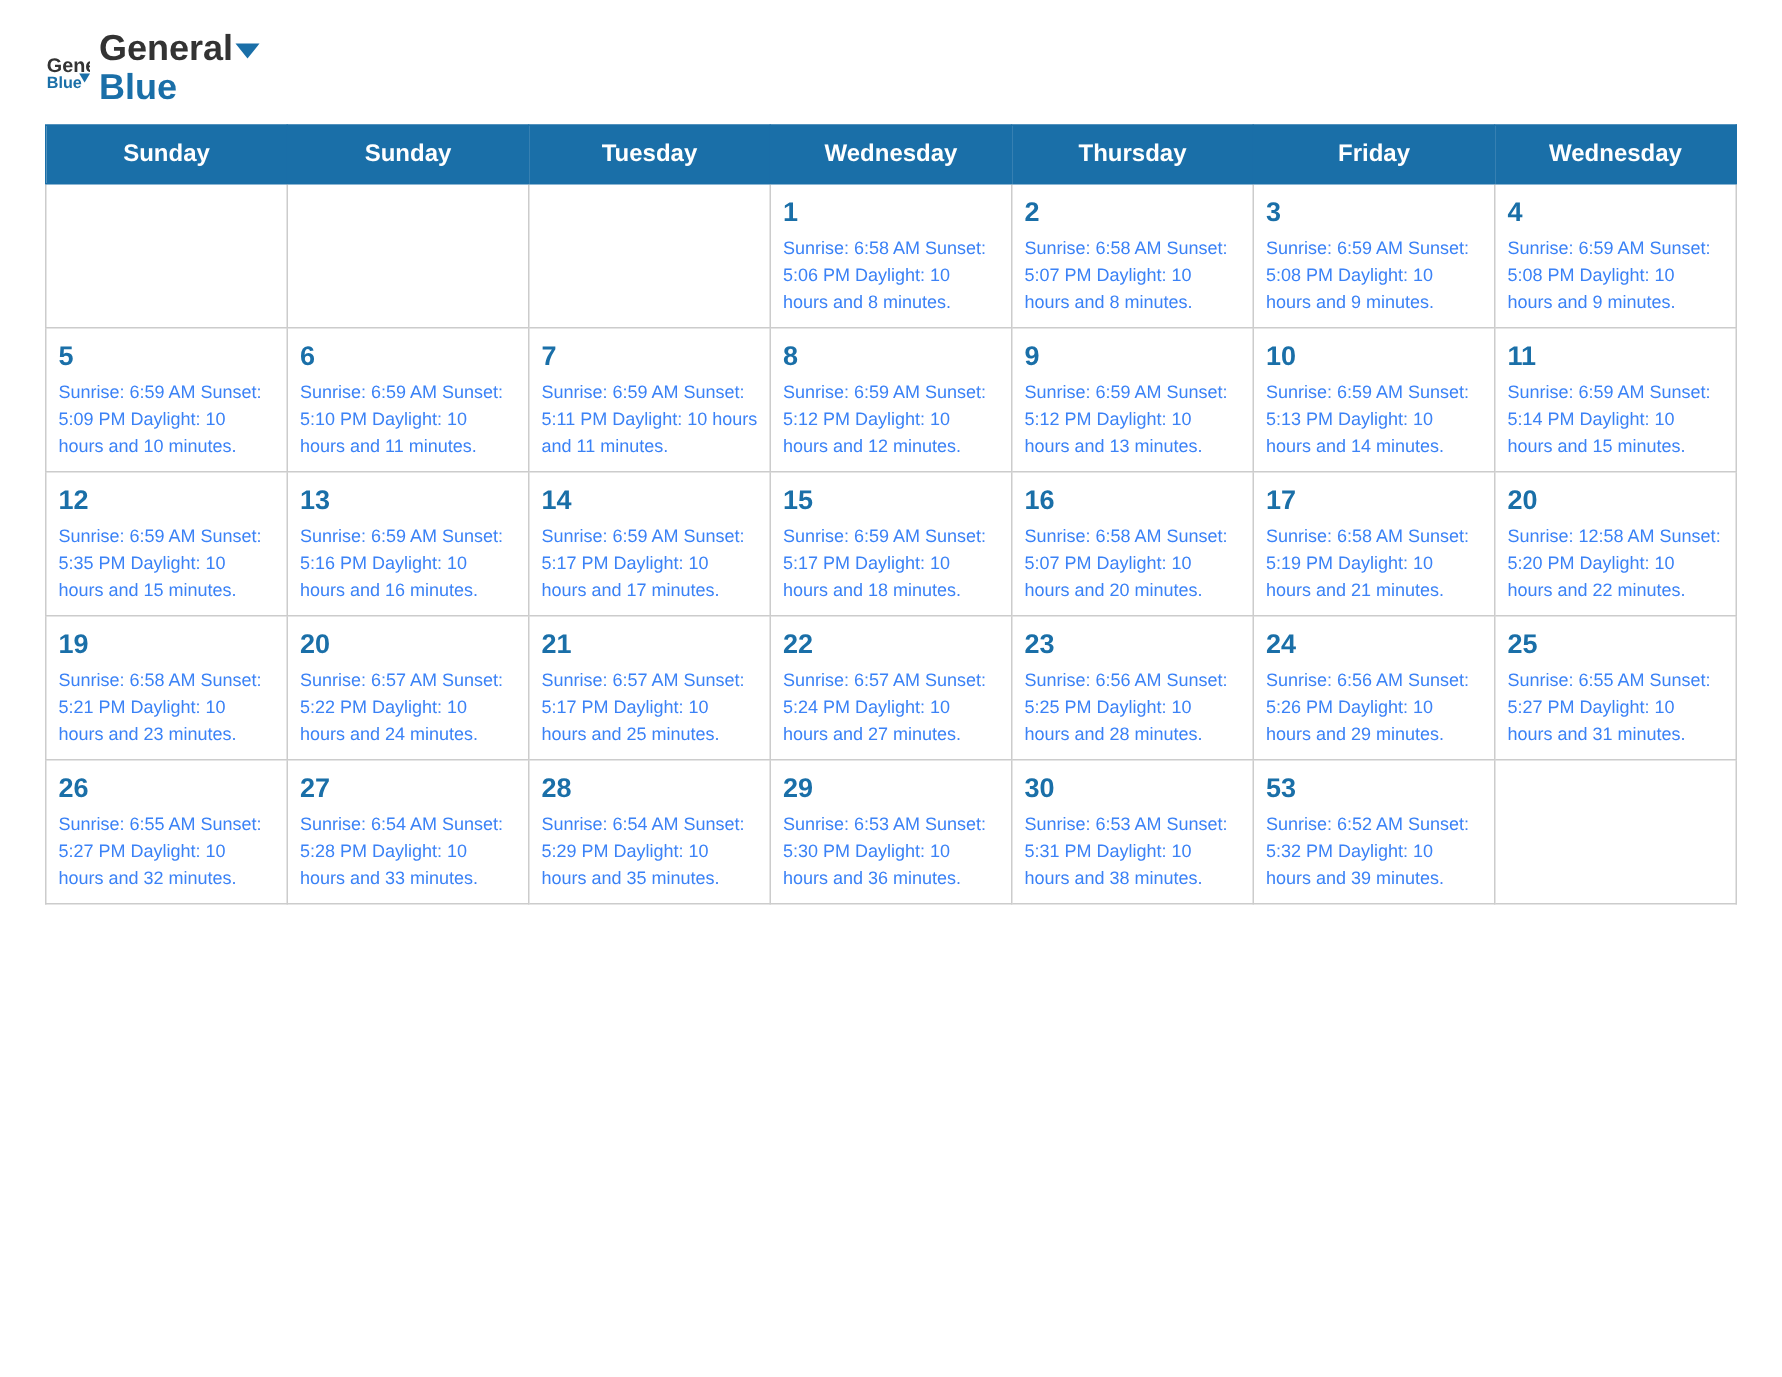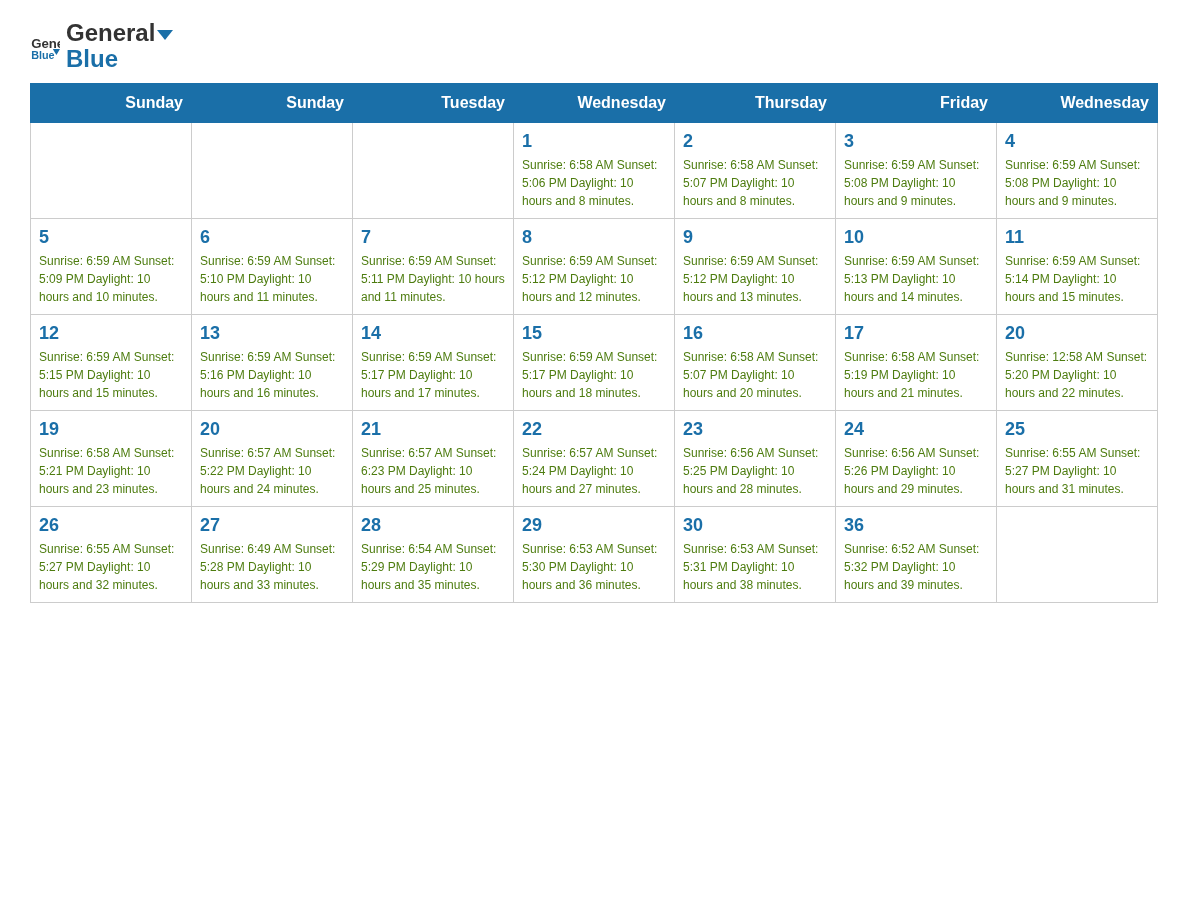--- a/index.html
+++ b/index.html
@@ -44,21 +44,21 @@
       width: 100%;
       border-collapse: collapse;
       margin-top: 10px;
     }
     .calendar thead tr th {
       background-color: #1a6fa8;
       color: #fff;
       font-size: 16px;
       font-weight: bold;
       padding: 10px 8px;
-      text-align: right;
+      text-align: center;
       border: 1px solid #1a6fa8;
     }
     .calendar tbody tr td {
       vertical-align: top;
       border: 1px solid #ccc;
       padding: 8px;
       width: 14.28%;
       min-height: 100px;
     }
     .calendar tbody tr td.empty {
@@ -66,21 +66,21 @@
     }
     .day-number {
       font-size: 18px;
       font-weight: bold;
       color: #1a6fa8;
       display: block;
       margin-bottom: 4px;
     }
     .day-info {
       font-size: 12px;
-      color: #4d7c0f;
+      color: #3b82f6;
       line-height: 1.5;
     }
     .row-separator td {
       border-top: 2px solid #1a6fa8;
     }
   </style>
 </head>
 <body>
 
 <div class="header-area">
@@ -184,21 +184,21 @@
           <span class="day-number">11</span>
           <div class="day-info">Sunrise: 6:59 AM
 Sunset: 5:14 PM
 Daylight: 10 hours and 15 minutes.</div>
         </td>
       </tr>
       <tr class="row-separator">
         <td>
           <span class="day-number">12</span>
           <div class="day-info">Sunrise: 6:59 AM
-Sunset: 5:15 PM
+Sunset: 5:35 PM
 Daylight: 10 hours and 15 minutes.</div>
         </td>
         <td>
           <span class="day-number">13</span>
           <div class="day-info">Sunrise: 6:59 AM
 Sunset: 5:16 PM
 Daylight: 10 hours and 16 minutes.</div>
         </td>
         <td>
           <span class="day-number">14</span>
@@ -240,21 +240,21 @@
         </td>
         <td>
           <span class="day-number">20</span>
           <div class="day-info">Sunrise: 6:57 AM
 Sunset: 5:22 PM
 Daylight: 10 hours and 24 minutes.</div>
         </td>
         <td>
           <span class="day-number">21</span>
           <div class="day-info">Sunrise: 6:57 AM
-Sunset: 6:23 PM
+Sunset: 5:17 PM
 Daylight: 10 hours and 25 minutes.</div>
         </td>
         <td>
           <span class="day-number">22</span>
           <div class="day-info">Sunrise: 6:57 AM
 Sunset: 5:24 PM
 Daylight: 10 hours and 27 minutes.</div>
         </td>
         <td>
           <span class="day-number">23</span>
@@ -277,21 +277,21 @@
       </tr>
       <tr class="row-separator">
         <td>
           <span class="day-number">26</span>
           <div class="day-info">Sunrise: 6:55 AM
 Sunset: 5:27 PM
 Daylight: 10 hours and 32 minutes.</div>
         </td>
         <td>
           <span class="day-number">27</span>
-          <div class="day-info">Sunrise: 6:49 AM
+          <div class="day-info">Sunrise: 6:54 AM
 Sunset: 5:28 PM
 Daylight: 10 hours and 33 minutes.</div>
         </td>
         <td>
           <span class="day-number">28</span>
           <div class="day-info">Sunrise: 6:54 AM
 Sunset: 5:29 PM
 Daylight: 10 hours and 35 minutes.</div>
         </td>
         <td>
@@ -300,21 +300,21 @@
 Sunset: 5:30 PM
 Daylight: 10 hours and 36 minutes.</div>
         </td>
         <td>
           <span class="day-number">30</span>
           <div class="day-info">Sunrise: 6:53 AM
 Sunset: 5:31 PM
 Daylight: 10 hours and 38 minutes.</div>
         </td>
         <td>
-          <span class="day-number">36</span>
+          <span class="day-number">53</span>
           <div class="day-info">Sunrise: 6:52 AM
 Sunset: 5:32 PM
 Daylight: 10 hours and 39 minutes.</div>
         </td>
         <td class="empty"></td>
       </tr>
     </tbody>
 </table>
 
 </body></html>

